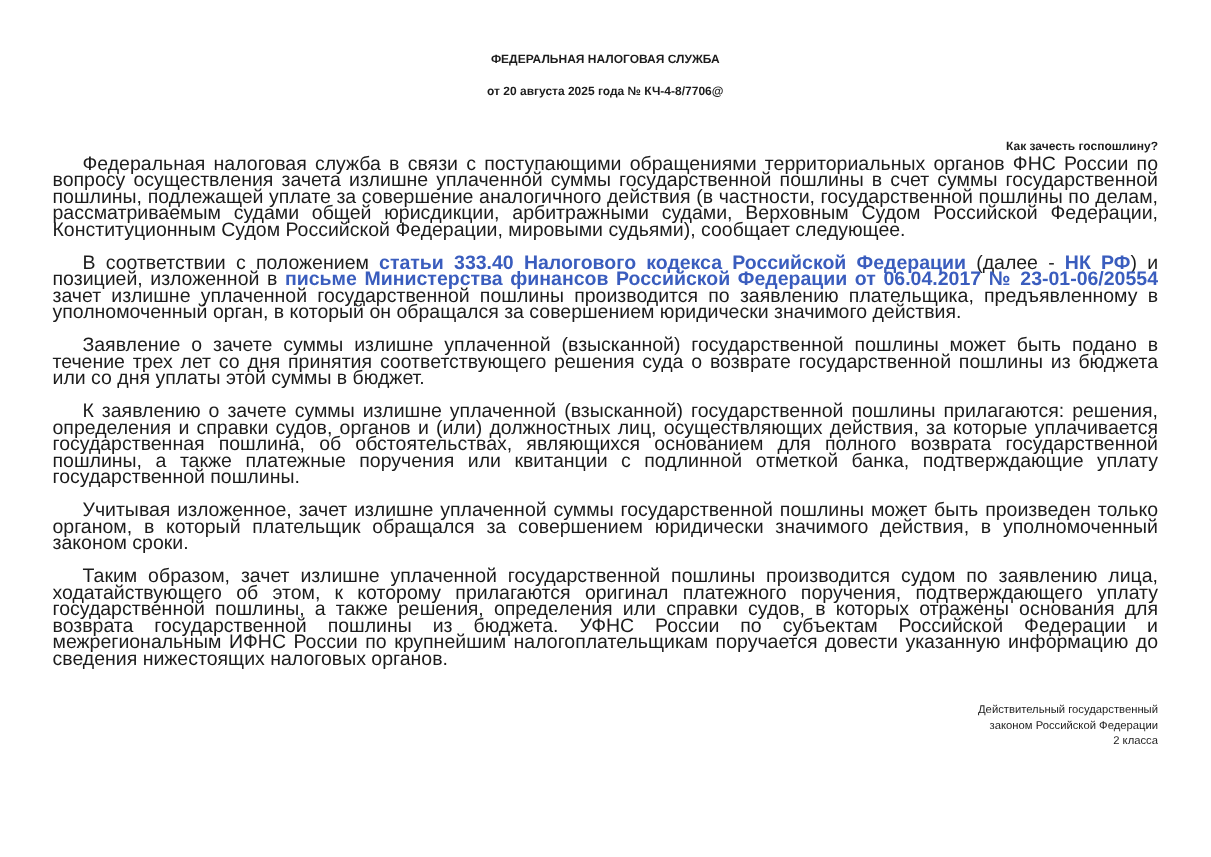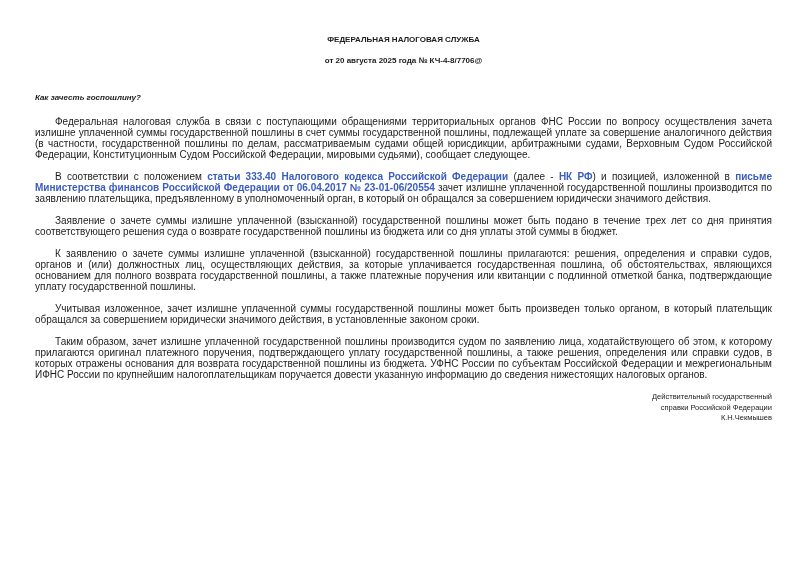--- a/index.html
+++ b/index.html
@@ -24,44 +24,42 @@
     font-size: 8px;
     line-height: 11px;
   }
   .doc-header .hline {
     margin-bottom: 10px;
   }
   .doc-header .hline:last-child {
     margin-bottom: 0;
   }
   .doc-subject {
-    text-align: left;
+    text-align: right;
     font-weight: bold;
     font-size: 8px;
     line-height: 11px;
     margin-top: 26px;
-    font-style: italic;
   }
   .doc-body {
-    font-size: 10px;
+    font-size: 13px;
     line-height: 11px;
     text-align: justify;
-    margin-top: 13px;
   }
   .para {
     text-indent: 20px;
     margin: 0 0 11px 0;
   }
   .doc-link {
     color: #3a5dbe;
     cursor: pointer;
     font-weight: bold;
   }
   .signature {
-    margin-top: 12px;
+    margin-top: 24px;
     text-align: right;
     font-size: 7.5px;
     line-height: 10.5px;
   }
 </style>
 </head>
 <body>
 
 <div class="page">
 
@@ -70,23 +68,23 @@
     <div class="hline">от 20 августа 2025 года № КЧ-4-8/7706@</div>
   </div>
 
   <div class="doc-subject">Как зачесть госпошлину?</div>
 
   <div class="doc-body">
     <div class="para"><span>Федеральная налоговая служба в связи с поступающими обращениями территориальных органов ФНС России по вопросу осуществления зачета излишне уплаченной суммы государственной пошлины в счет суммы государственной пошлины, подлежащей уплате за совершение аналогичного действия (в частности, государственной пошлины по делам, рассматриваемым судами общей юрисдикции, арбитражными судами, Верховным Судом Российской Федерации, Конституционным Судом Российской Федерации, мировыми судьями), сообщает следующее.</span></div>
     <div class="para"><span>В соответствии с положением </span><span class="doc-link">статьи 333.40 Налогового кодекса Российской Федерации</span><span> (далее - </span><span class="doc-link">НК РФ</span><span>) и позицией, изложенной в </span><span class="doc-link">письме Министерства финансов Российской Федерации от 06.04.2017 № 23-01-06/20554</span><span> зачет излишне уплаченной государственной пошлины производится по заявлению плательщика, предъявленному в уполномоченный орган, в который он обращался за совершением юридически значимого действия.</span></div>
     <div class="para"><span>Заявление о зачете суммы излишне уплаченной (взысканной) государственной пошлины может быть подано в течение трех лет со дня принятия соответствующего решения суда о возврате государственной пошлины из бюджета или со дня уплаты этой суммы в бюджет.</span></div>
     <div class="para"><span>К заявлению о зачете суммы излишне уплаченной (взысканной) государственной пошлины прилагаются: решения, определения и справки судов, органов и (или) должностных лиц, осуществляющих действия, за которые уплачивается государственная пошлина, об обстоятельствах, являющихся основанием для полного возврата государственной пошлины, а также платежные поручения или квитанции с подлинной отметкой банка, подтверждающие уплату государственной пошлины.</span></div>
-    <div class="para"><span>Учитывая изложенное, зачет излишне уплаченной суммы государственной пошлины может быть произведен только органом, в который плательщик обращался за совершением юридически значимого действия, в установленные законом сроки.</span></div>
+    <div class="para"><span>Учитывая изложенное, зачет излишне уплаченной суммы государственной пошлины может быть произведен только органом, в который плательщик обращался за совершением юридически значимого действия, в уполномоченный законом сроки.</span></div>
     <div class="para"><span>Таким образом, зачет излишне уплаченной государственной пошлины производится судом по заявлению лица, ходатайствующего об этом, к которому прилагаются оригинал платежного поручения, подтверждающего уплату государственной пошлины, а также решения, определения или справки судов, в которых отражены основания для возврата государственной пошлины из бюджета. УФНС России по субъектам Российской Федерации и межрегиональным ИФНС России по крупнейшим налогоплательщикам поручается довести указанную информацию до сведения нижестоящих налоговых органов.</span></div>
   </div>
 
   <div class="signature">
     <div>Действительный государственный</div>
-    <div>справки Российской Федерации</div>
-    <div>К.Н.Чекмышев</div>
+    <div>законом Российской Федерации</div>
+    <div>2 класса</div>
   </div>
 
 </div>
 
 </body></html>

